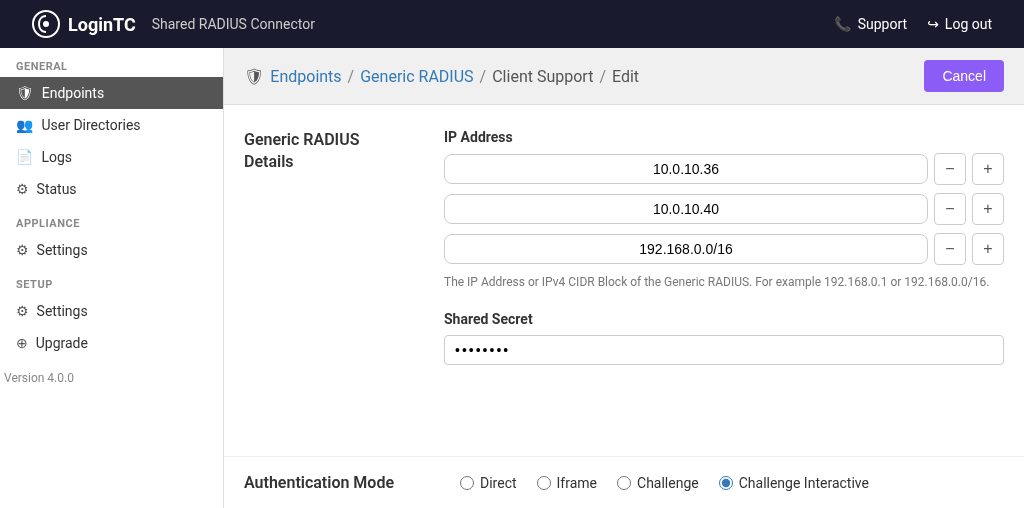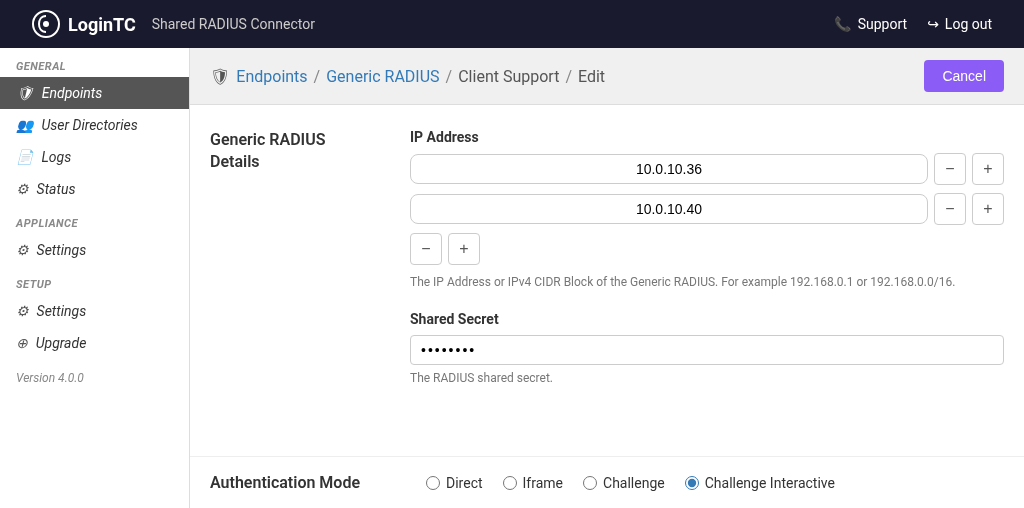--- a/index.html
+++ b/index.html
@@ -51,27 +51,26 @@
 
     
     .main-layout {
       display: flex;
       flex: 1;
       overflow: hidden;
     }
 
     
     .sidebar {
-      width: 190px;
+      width: 224px;
       background: #fff;
       border-right: 1px solid #ddd;
       flex-shrink: 0;
       overflow-y: auto;
       padding-bottom: 16px;
-      font-style: italic;
     }
     .sidebar-section-label {
       padding: 12px 16px 4px;
       font-size: 11px;
       font-weight: 700;
       color: #888;
       text-transform: uppercase;
       letter-spacing: 0.5px;
     }
     .sidebar-item {
@@ -83,21 +82,21 @@
       color: #333;
       font-size: 14px;
     }
     .sidebar-item.active {
       background: #555;
       color: #fff;
     }
     .sidebar-item.active .sidebar-icon { color: #fff; }
     .sidebar-icon { font-size: 14px; color: #555; }
     .sidebar-version {
-      padding: 12px 16px 4px;
+      padding: 12px 4px 4px;
       font-size: 12px;
       color: #888;
     }
 
     
     .content-area {
       flex: 1;
       overflow-y: auto;
       display: flex;
       flex-direction: column;
@@ -349,31 +348,31 @@
             <button class="icon-btn">+</button>
           </div>
 
           <div class="ip-row">
             <input class="ip-input" type="text" value="10.0.10.40" style="">
             <button class="icon-btn">−</button>
             <button class="icon-btn">+</button>
           </div>
 
           <div class="ip-row">
+            <input class="ip-input" type="text" value="192.168.0.0/16" style="">
             <button class="icon-btn">−</button>
             <button class="icon-btn">+</button>
           </div>
 
           <div class="field-help">The IP Address or IPv4 CIDR Block of the Generic RADIUS. For example 192.168.0.1 or 192.168.0.0/16.</div>
         </div>
 
         <div class="field-group">
           <div class="field-label">Shared Secret</div>
           <input class="secret-input" type="password" value="password" style="">
-          <div class="field-help">The RADIUS shared secret.</div>
         </div>
 
       </div>
     </div>
 
     <div class="auth-mode-section">
       <div class="auth-mode-label">Authentication Mode</div>
       <div class="auth-mode-options">
         <label class="radio-option">
           <input type="radio" name="auth_mode" class="radio-input" style="">

